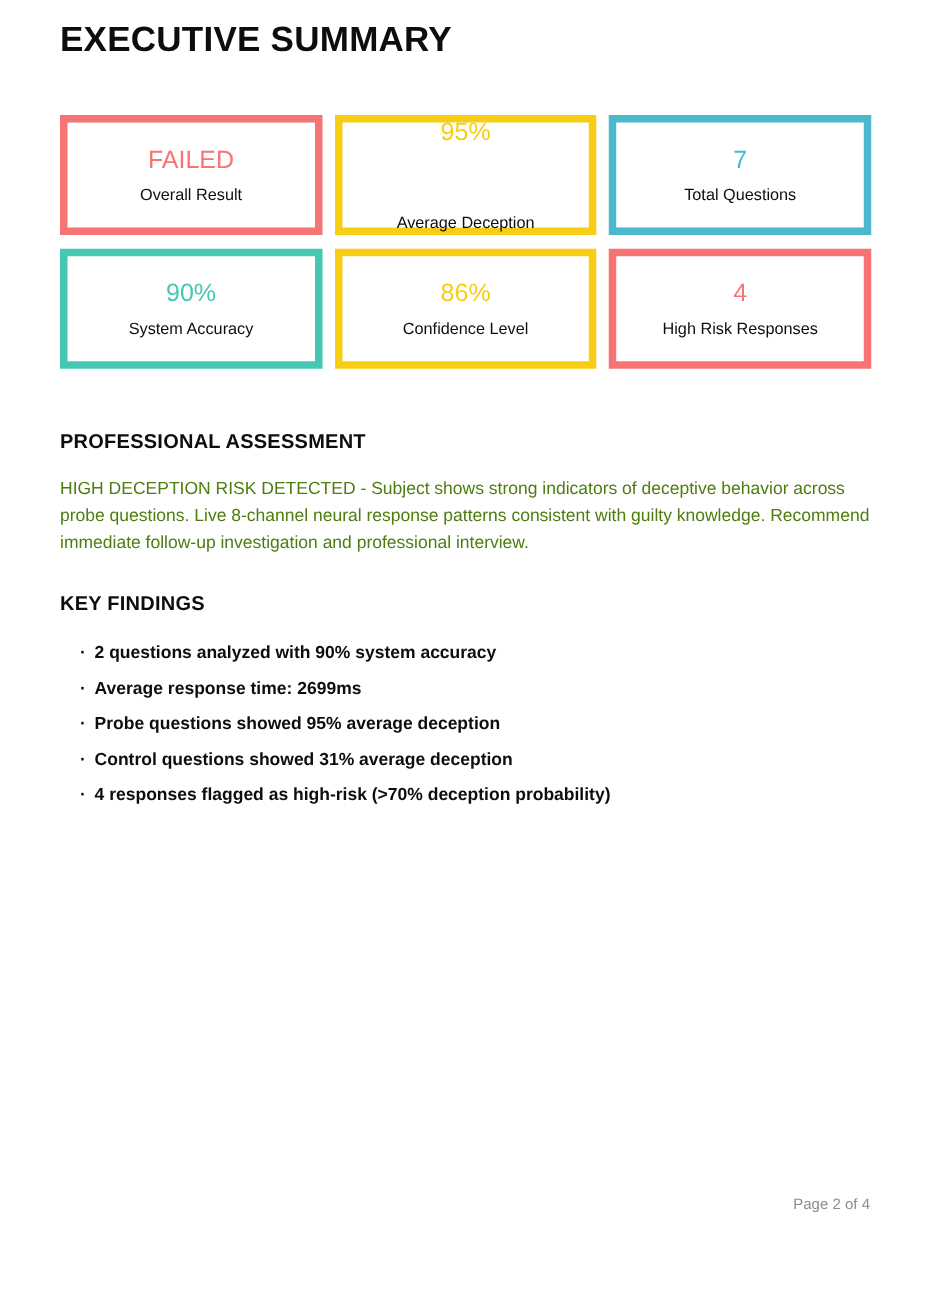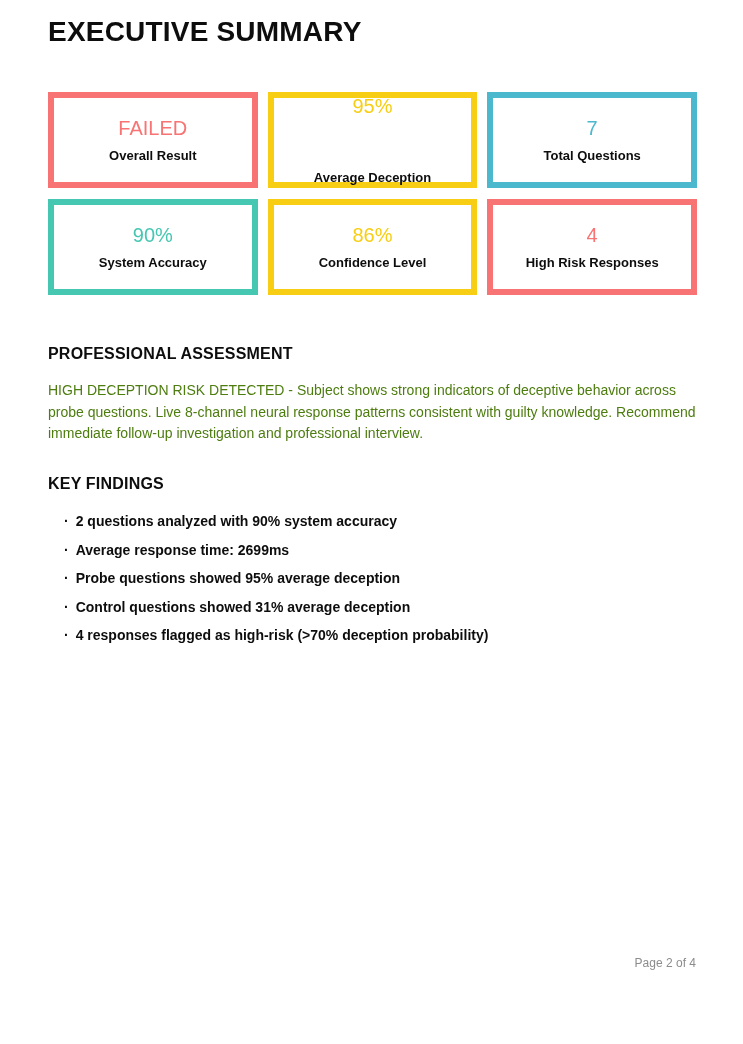--- a/index.html
+++ b/index.html
@@ -40,21 +40,21 @@
     text-align: center;
   }
   .stat-value {
     font-size: 20px;
     font-weight: normal;
     line-height: 1.1;
   }
   .stat-label {
     margin-top: 9px;
     font-size: 13px;
-    font-weight: bold;
+    font-weight: normal;
     color: #0d0d0d;
   }
   .section-heading {
     margin: 0;
     font-size: 16px;
     font-weight: bold;
     color: #0d0d0d;
     letter-spacing: 0.2px;
   }
   .section-pa { margin-top: 50px; }

